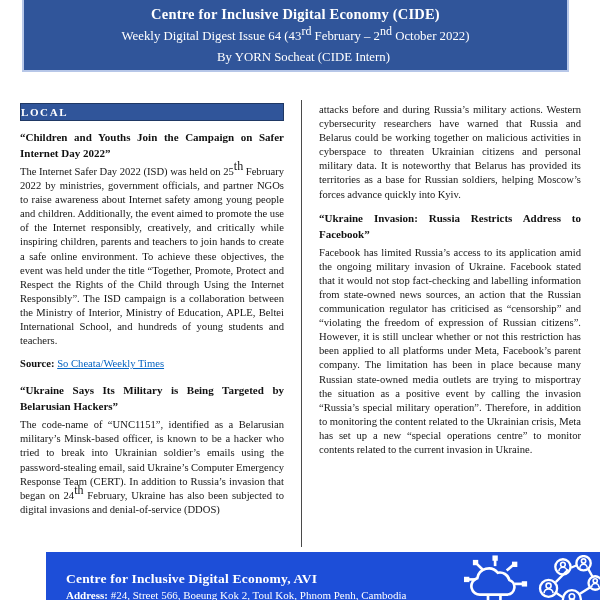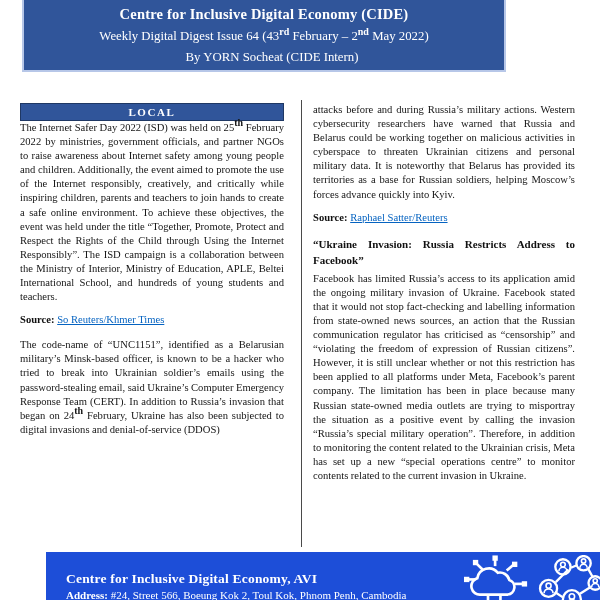--- a/index.html
+++ b/index.html
@@ -5,39 +5,39 @@
   * { margin:0; padding:0; box-sizing:border-box; }
   html,body { background:#ffffff; }
   .page {
     position:relative; width:600px; height:600px; margin:0 auto;
     background:#ffffff; overflow:hidden;
     font-family:"Liberation Serif","DejaVu Serif",serif; color:#111;
   }
 
   
   .header-banner {
-    position:absolute; left:22px; top:0; width:484px; height:72px;
+    position:absolute; left:22px; top:0; width:547px; height:72px;
     background:#30559A; color:#ffffff; text-align:center;
     border:2px solid #B7C7E8; border-top:none;
     display:flex; flex-direction:column; justify-content:center; gap:6px;
   }
   .h-title { font-size:14.5px; font-weight:bold; letter-spacing:.2px; }
   .h-sub   { font-size:12.8px; }
   .h-by    { font-size:12.8px;padding-left:16px; }
-  sup.ss { font-size:10px; vertical-align:super; line-height:0;font-weight:bold; }
+  sup.ss { font-size:12px; vertical-align:super; line-height:0; }
 
   
   .columns { position:absolute; top:100px; left:20px; width:561px; height:452px; display:flex; overflow:hidden; }
   .col-left  { width:264px; }
   .v-divider { width:1px; background:#4a4a4a; margin-left:17px; height:447px; }
-  .col-right { width:262px; margin-left:11px; }
+  .col-right { width:262px; margin-left:17px; }
 
   .section-banner {
     background:#30559A; border:1px solid #1F3864; color:#fff;
-    text-align:center; font-weight:bold; font-size:11px;
+    font-weight:bold; font-size:11px;
     letter-spacing:1.6px; height:18px; line-height:16px; margin-top:3px;
   }
   .article-heading {
     font-size:11px; font-weight:bold; line-height:16px;
     text-align:justify; margin:8px 0 4px;
   }
   .body-par {
     font-size:10.6px; line-height:14.1px; text-align:justify;
     margin:0 0 2px; word-spacing:-0.2px; color:#151515;
   }
@@ -56,53 +56,51 @@
   .f-addr .addr-label { font-weight:bold; }
   .f-icons { position:absolute; right:5px; top:3px; display:flex; gap:8px; }
 </style>
 </head>
 <body>
 
 <div class="page">
 
   <header class="header-banner">
     <div class="h-title">Centre for Inclusive Digital Economy (CIDE)</div>
-    <div class="h-sub"><span>Weekly Digital Digest Issue 64 (43</span><sup class="ss">rd</sup><span> February – 2</span><sup class="ss">nd</sup><span> May 2022)</span></div>
+    <div class="h-sub"><span>Weekly Digital Digest Issue 64 (43</span><sup class="ss">rd</sup><span> February – 2</span><sup class="ss">nd</sup><span> October 2022)</span></div>
     <div class="h-by">By YORN Socheat (CIDE Intern)</div>
   </header>
 
   <main class="columns">
 
     <section class="col-left">
       <div class="section-banner">
         <span>LOCAL</span>
       </div>
 
+      <h2 class="article-heading">“Children and Youths Join the Campaign on Safer Internet Day 2022”</h2>
 
       <p class="body-par"><span>The Internet Safer Day 2022 (ISD) was held on 25</span><sup class="ss">th</sup><span> February 2022 by ministries, government officials, and partner NGOs to raise awareness about Internet safety among young people and children. Additionally, the event aimed to promote the use of the Internet responsibly, creatively, and critically while inspiring children, parents and teachers to join hands to create a safe online environment. To achieve these objectives, the event was held under the title “Together, Promote, Protect and Respect the Rights of the Child through Using the Internet Responsibly”. The ISD campaign is a collaboration between the Ministry of Interior, Ministry of Education, APLE, Beltei International School, and hundreds of young students and teachers.</span></p>
 
       <p class="source-line">
         <span class="source-label">Source:</span>
-        <a class="src-link">So Reuters/Khmer Times</a>
+        <a class="src-link">So Cheata/Weekly Times</a>
       </p>
 
 
+      <h2 class="article-heading">“Ukraine Says Its Military is Being Targeted by Belarusian Hackers”</h2>
 
       <p class="body-par"><span>The code-name of “UNC1151”, identified as a Belarusian military’s Minsk-based officer, is known to be a hacker who tried to break into Ukrainian soldier’s emails using the password-stealing email, said Ukraine’s Computer Emergency Response Team (CERT). In addition to Russia’s invasion that began on 24</span><sup class="ss">th</sup><span> February, Ukraine has also been subjected to digital invasions and denial-of-service (DDOS)</span></p>
     </section>
 
     <div class="v-divider"></div>
 
     <section class="col-right">
       <p class="body-par first-par">attacks before and during Russia’s military actions. Western cybersecurity researchers have warned that Russia and Belarus could be working together on malicious activities in cyberspace to threaten Ukrainian citizens and personal military data. It is noteworthy that Belarus has provided its territories as a base for Russian soldiers, helping Moscow’s forces advance quickly into Kyiv.</p>
 
-      <p class="source-line">
-        <span class="source-label">Source:</span>
-        <a class="src-link">Raphael Satter/Reuters</a>
-      </p>
 
       <h2 class="article-heading">“Ukraine Invasion: Russia Restricts Address to Facebook”</h2>
 
       <p class="body-par">Facebook has limited Russia’s access to its application amid the ongoing military invasion of Ukraine. Facebook stated that it would not stop fact-checking and labelling information from state-owned news sources, an action that the Russian communication regulator has criticised as “censorship” and “violating the freedom of expression of Russian citizens”. However, it is still unclear whether or not this restriction has been applied to all platforms under Meta, Facebook’s parent company. The limitation has been in place because many Russian state-owned media outlets are trying to misportray the situation as a positive event by calling the invasion “Russia’s special military operation”. Therefore, in addition to monitoring the content related to the Ukrainian crisis, Meta has set up a new “special operations centre” to monitor contents related to the current invasion in Ukraine.</p>
 
     </section>
   </main>
 
   <footer class="footer-banner">
     <div class="f-org">Centre for Inclusive Digital Economy, AVI</div>

